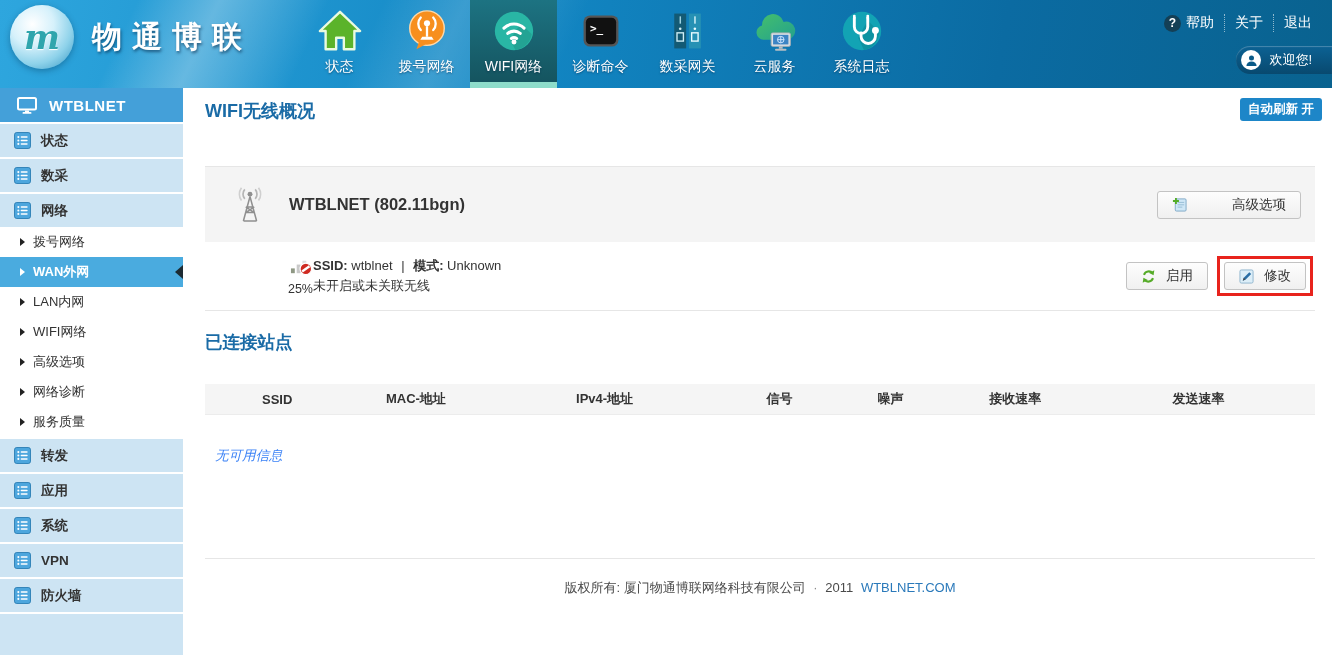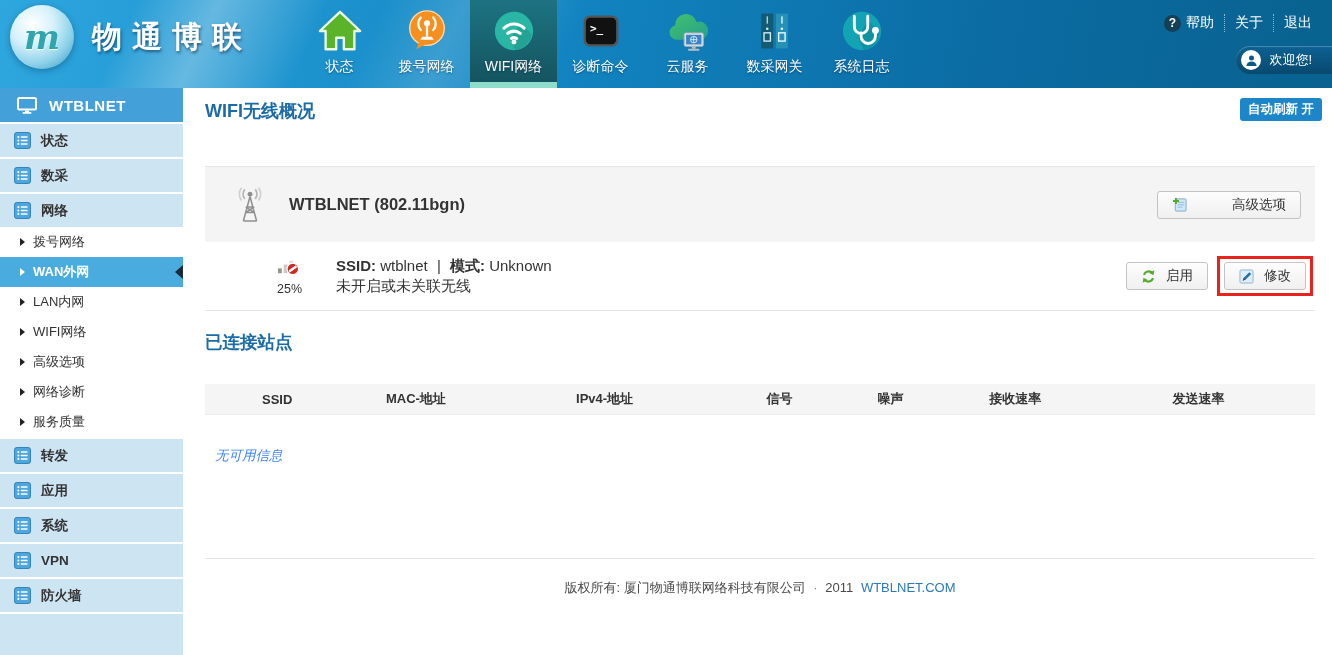--- a/index.html
+++ b/index.html
@@ -56,23 +56,23 @@
   .page-title{position:absolute;left:22px;top:11px;font-size:18px;font-weight:bold;color:#1a6ba6;}
   .auto-refresh{position:absolute;right:10px;top:10px;background:#1d86c8;color:#fff;font-size:12.5px;font-weight:bold;
     padding:3px 8px;border-radius:3px;border:none;cursor:pointer;}
   .wifi-panel{position:absolute;left:22px;right:17px;top:78px;}
   .panel-head{height:75px;background:#f4f4f4;border-top:1px solid #e6e6e6;display:flex;align-items:center;padding-left:28px;}
   .net-title{font-size:16.5px;font-weight:bold;color:#333;margin-left:22px;}
   .btn{display:inline-flex;align-items:center;gap:10px;height:28px;padding:0 14px;font-size:13.5px;color:#333;
     background:linear-gradient(#fdfdfd,#f0f0f0);border:1px solid #c3c3c3;border-radius:3px;cursor:pointer;}
   .adv-btn{margin-left:auto;margin-right:14px;gap:45px;}
   .panel-body{height:68px;background:#fff;border-bottom:1px solid #e6e6e6;display:flex;align-items:center;padding-left:72px;}
-  .sig{width:36px;text-align:left;flex:none;}
+  .sig{width:36px;text-align:right;flex:none;}
   .sig-pct{font-size:12.5px;color:#333;margin-top:2px;}
-  .info{margin-left:23px;font-size:15px;line-height:20px;color:#333;}
+  .info{margin-left:0;font-size:13px;line-height:20px;color:#333;}
   .info b{font-weight:bold;}
   .sep{margin:0 5px;}
   .status-line{}
   .btns{margin-left:auto;display:flex;align-items:center;margin-right:2px;}
   .red-box{border:3px solid #e8231d;padding:3px 4px;margin-left:9px;border-radius:0;}
 
   .stations-title{position:absolute;left:22px;top:242px;font-size:17.5px;font-weight:bold;color:#1a6ba6;}
   .stations{position:absolute;left:22px;right:17px;top:296px;}
   .thead{display:flex;height:30px;background:#f5f5f5;align-items:center;border-bottom:1px solid #ececec;}
   .th{font-size:13px;font-weight:bold;color:#333;text-align:center;}
@@ -138,52 +138,52 @@
           <svg width="44" height="44" viewBox="0 0 48 48">
             <rect x="5" y="7" width="38" height="34" rx="7" fill="#555"></rect>
             <rect x="7.5" y="9.5" width="33" height="29" rx="5" fill="#111"></rect>
             <text x="12" y="25" font-size="12" font-weight="bold" fill="#fff" font-family="'DejaVu Sans Mono',monospace">&gt;_</text>
           </svg>
         </span>
         <span class="lbl">诊断命令</span>
       </div>
       <div class="tab">
         <span class="ic">
+          <svg width="44" height="46" viewBox="0 0 48 48">
+            <rect x="9" y="5" width="13" height="38" fill="#135a74"></rect>
+            <rect x="25" y="5" width="13" height="38" fill="#2691b4"></rect>
+            <rect x="14.8" y="8" width="1.6" height="8" fill="#9fd3e2"></rect>
+            <rect x="30.8" y="8" width="1.6" height="8" fill="#d2f1f8"></rect>
+            <circle cx="15.5" cy="21.5" r="1.4" fill="#cfeef6"></circle>
+            <circle cx="31.5" cy="21.5" r="1.4" fill="#eafcff"></circle>
+            <rect x="12" y="26" width="7" height="9" fill="none" stroke="#cfeef6" stroke-width="1.5"></rect>
+            <rect x="28" y="26" width="7" height="9" fill="none" stroke="#eafcff" stroke-width="1.5"></rect>
+          </svg>
+        </span>
+        <span class="lbl">数采网关</span>
+      </div>
+      <div class="tab">
+        <span class="ic">
           <svg width="46" height="46" viewBox="0 0 48 48">
             <defs>
                 <linearGradient id="cg" x1="0" y1="0" x2="1" y2="1">
               <stop offset="0" stop-color="#45c06b"></stop>
                   <stop offset="1" stop-color="#23a18e"></stop>
             </linearGradient>
               </defs>
             <path d="M38 33 H12 a7.5 7.5 0 0 1 -1.5 -14.8 A11.5 11.5 0 0 1 33 14.5 A8.5 8.5 0 0 1 38 33 Z" fill="url(#cg)"></path>
             <rect x="20" y="26" width="20" height="14" rx="1.5" fill="#dde1e4" stroke="#a9b1b7"></rect>
             <rect x="22" y="28" width="16" height="10" fill="#3c84c4"></rect>
             <circle cx="30" cy="33" r="3.4" fill="none" stroke="#cfe6ff" stroke-width="1"></circle>
             <path d="M26.6 33 h6.8 M30 29.6 v6.8" stroke="#cfe6ff" stroke-width="1"></path>
             <rect x="28" y="40" width="4" height="2.5" fill="#b7bec3"></rect>
             <rect x="24" y="42.5" width="12" height="2" rx="1" fill="#b7bec3"></rect>
           </svg>
         </span>
         <span class="lbl">云服务</span>
-      </div>
-      <div class="tab">
-        <span class="ic">
-          <svg width="44" height="46" viewBox="0 0 48 48">
-            <rect x="9" y="5" width="13" height="38" fill="#135a74"></rect>
-            <rect x="25" y="5" width="13" height="38" fill="#2691b4"></rect>
-            <rect x="14.8" y="8" width="1.6" height="8" fill="#9fd3e2"></rect>
-            <rect x="30.8" y="8" width="1.6" height="8" fill="#d2f1f8"></rect>
-            <circle cx="15.5" cy="21.5" r="1.4" fill="#cfeef6"></circle>
-            <circle cx="31.5" cy="21.5" r="1.4" fill="#eafcff"></circle>
-            <rect x="12" y="26" width="7" height="9" fill="none" stroke="#cfeef6" stroke-width="1.5"></rect>
-            <rect x="28" y="26" width="7" height="9" fill="none" stroke="#eafcff" stroke-width="1.5"></rect>
-          </svg>
-        </span>
-        <span class="lbl">数采网关</span>
       </div>
       <div class="tab">
         <span class="ic">
           <svg width="46" height="46" viewBox="0 0 48 48">
             <circle cx="24" cy="24" r="20" fill="#12a3b4"></circle>
             <path d="M30 13 L42 25 A20 20 0 0 1 26 43.9 L20 31 Z" fill="#0e8d9c" opacity=".8"></path>
             <path d="M16 10.5 v9 a7 7 0 0 0 14 0 v-9" stroke="#fff" stroke-width="3" fill="none" stroke-linecap="round"></path>
             <path d="M23 26 v3.5 a7.5 7.5 0 0 0 15 0 v-3" stroke="#fff" stroke-width="3" fill="none" stroke-linecap="round"></path>
             <circle cx="38" cy="23.5" r="3.6" fill="#fff"></circle>
             <rect x="14.6" y="7" width="2.8" height="4.5" rx="1.2" fill="#fff"></rect>

